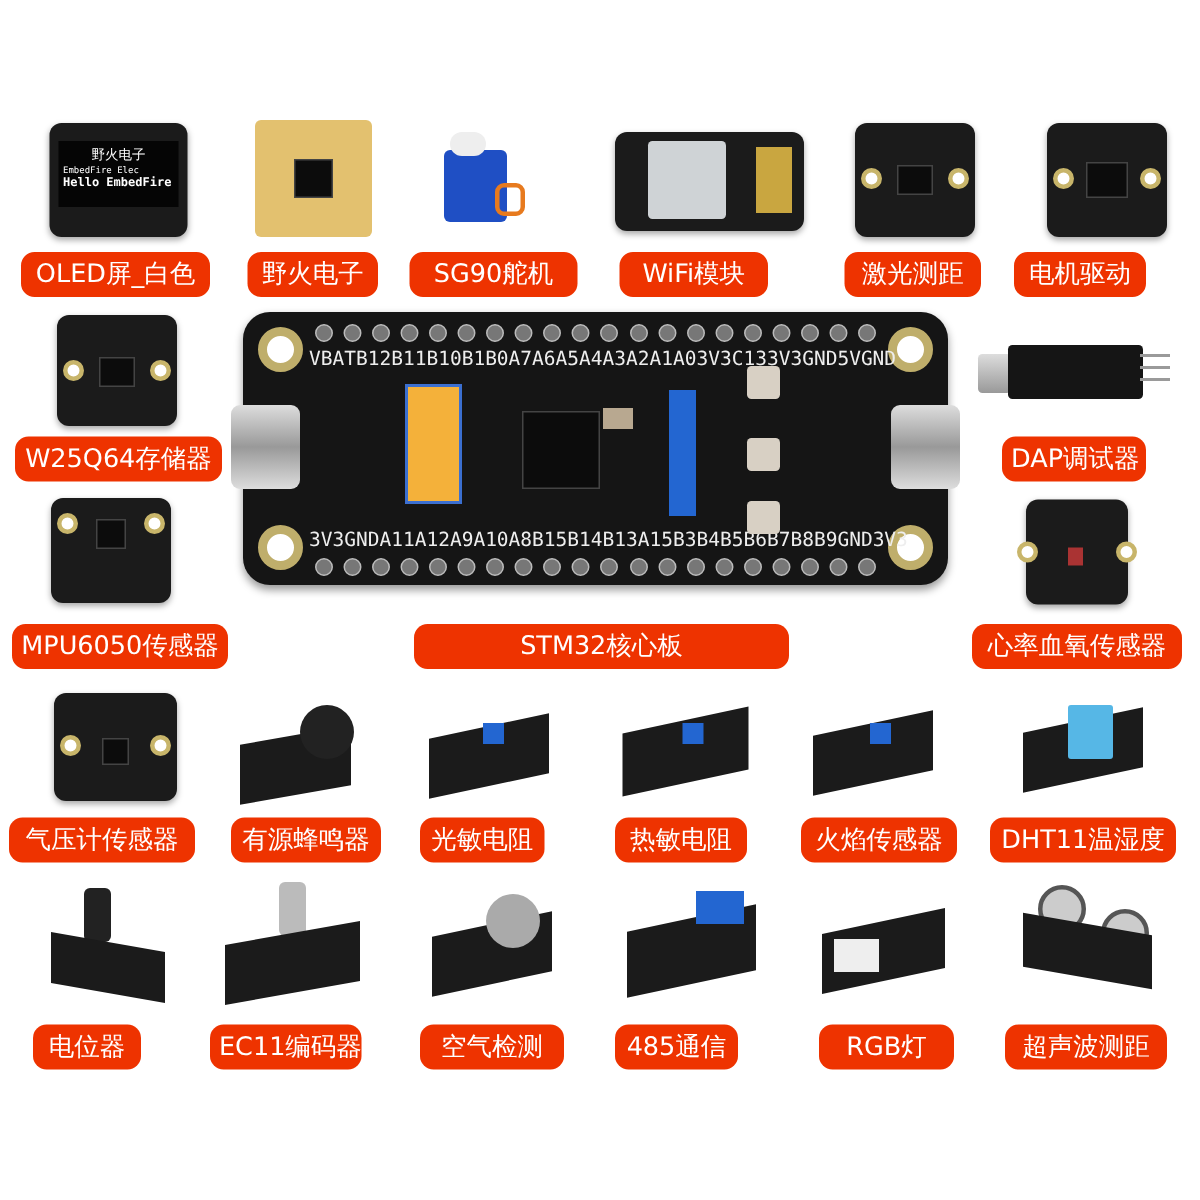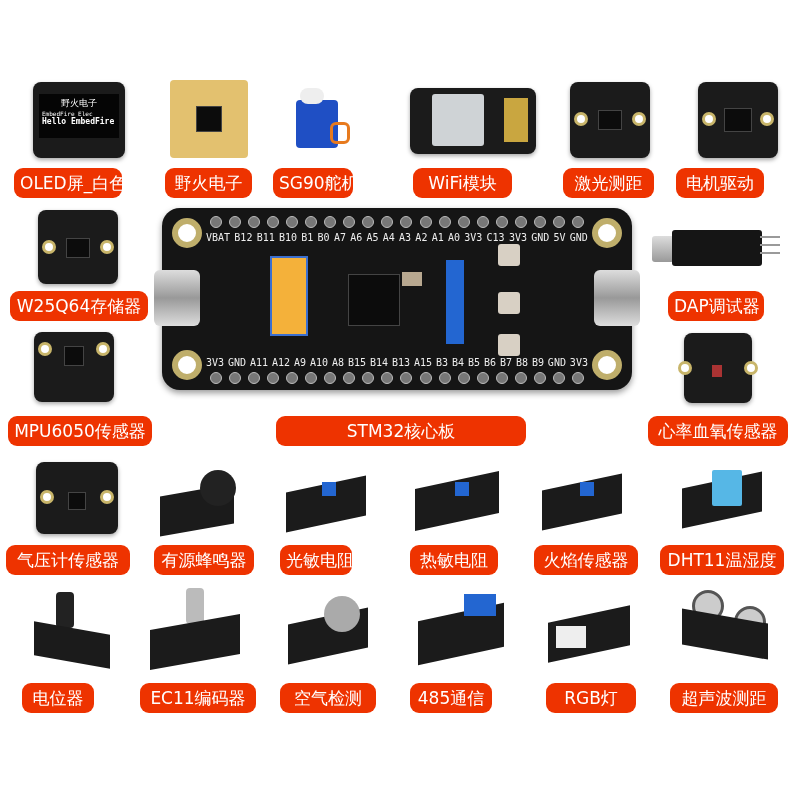--- a/index.html
+++ b/index.html
@@ -7,21 +7,21 @@
   .label{position:absolute;height:30px;line-height:30px;background:#ee3300;color:#fff;border-radius:9px;text-align:center;font-size:17px;white-space:nowrap;padding:0 6px;box-sizing:border-box;}
   .mod{position:absolute;background:#1b1b1b;border-radius:8px;box-shadow:0 2px 4px rgba(0,0,0,.35);}
   .hole{position:absolute;width:14px;height:14px;border-radius:50%;background:#fff;border:3px solid #c8b56a;box-sizing:border-box;}
   .chip{position:absolute;background:#0c0c0c;border:1px solid #444;}
   .pin{position:absolute;background:#9a9a9a;}
   .blue{position:absolute;background:#2366d1;}
   .board{position:absolute;left:162px;top:208px;width:470px;height:182px;background:#151515;border-radius:18px;box-shadow:0 3px 6px rgba(0,0,0,.4);}
   .bhole{position:absolute;width:30px;height:30px;border-radius:50%;background:#fff;border:6px solid #bfae6b;box-sizing:border-box;}
   .pinrow{position:absolute;left:48px;right:48px;height:12px;display:flex;justify-content:space-between;}
   .pinrow span{width:10px;height:10px;border-radius:50%;background:#777;border:1px solid #bbb;}
-  .pinlbl{position:absolute;left:44px;right:44px;font-size:10px;color:#eee;display:flex;justify-content:space-between;font-family:"DejaVu Sans Mono",monospace;}
+  .pinlbl{position:absolute;left:44px;right:44px;font-size:13px;color:#eee;display:flex;justify-content:space-between;font-family:"DejaVu Sans Mono",monospace;}
   .usb{position:absolute;width:46px;height:56px;background:linear-gradient(#ddd,#999,#ddd);border-radius:6px;}
 </style>
 </head>
 <body>
 
 <div class="mod" style="left:33px;top:82px;width:92px;height:76px;">
   <div style="position:absolute;left:6px;top:12px;right:6px;height:44px;background:#050505;color:#fff;font-size:6px;padding:3px;box-sizing:border-box;font-family:'DejaVu Sans Mono',monospace;">
     <div style="font-size:9px;text-align:center;">野火电子</div>
     <div>EmbedFire Elec</div>
     <div style="font-size:8px;font-weight:bold;">Hello EmbedFire</div>
@@ -43,23 +43,23 @@
   <div class="hole" style="left:4px;top:30px;"></div>
     <div class="hole" style="left:62px;top:30px;"></div>
   <div class="chip" style="left:28px;top:28px;width:22px;height:18px;"></div>
 </div>
 <div class="mod" style="left:698px;top:82px;width:80px;height:76px;">
   <div class="hole" style="left:4px;top:30px;"></div>
     <div class="hole" style="left:62px;top:30px;"></div>
   <div class="chip" style="left:26px;top:26px;width:26px;height:22px;"></div>
 </div>
 
-<div class="label" style="left:14px;top:168px;width:108px;">OLED屏_白色</div>
+<div class="label" style="left:14px;top:168px;width:126px;">OLED屏_白色</div>
 <div class="label" style="left:165px;top:168px;width:87px;">野火电子</div>
-<div class="label" style="left:273px;top:168px;width:80px;">SG90舵机</div>
+<div class="label" style="left:273px;top:168px;width:112px;">SG90舵机</div>
 <div class="label" style="left:413px;top:168px;width:99px;text-align:center;">WiFi模块</div>
 <div class="label" style="left:563px;top:168px;width:91px;">激光测距</div>
 <div class="label" style="left:676px;top:168px;width:88px;">电机驱动</div>
 
 <div class="mod" style="left:38px;top:210px;width:80px;height:74px;">
   <div class="hole" style="left:4px;top:30px;"></div>
     <div class="hole" style="left:62px;top:30px;"></div>
   <div class="chip" style="left:28px;top:28px;width:22px;height:18px;"></div>
 </div>
 <div class="label" style="left:10px;top:291px;width:138px;">W25Q64存储器</div>
@@ -211,21 +211,21 @@
   <div style="position:absolute;left:0;top:14px;width:80px;height:40px;background:#1b1b1b;transform:skewY(-12deg);"></div>
   <div class="blue" style="left:38px;top:14px;width:14px;height:14px;"></div>
 </div>
 <div style="position:absolute;left:682px;top:466px;width:86px;height:68px;">
   <div style="position:absolute;left:0;top:14px;width:80px;height:40px;background:#1b1b1b;transform:skewY(-12deg);"></div>
   <div style="position:absolute;left:30px;top:4px;width:30px;height:36px;background:#56b7e6;border-radius:2px;"></div>
 </div>
 
 <div class="label" style="left:6px;top:545px;width:124px;">气压计传感器</div>
 <div class="label" style="left:154px;top:545px;width:100px;">有源蜂鸣器</div>
-<div class="label" style="left:280px;top:545px;width:72px;">光敏电阻</div>
+<div class="label" style="left:280px;top:545px;width:83px;">光敏电阻</div>
 <div class="label" style="left:410px;top:545px;width:88px;">热敏电阻</div>
 <div class="label" style="left:534px;top:545px;width:104px;">火焰传感器</div>
 <div class="label" style="left:660px;top:545px;width:124px;">DHT11温湿度</div>
 
 <div style="position:absolute;left:34px;top:592px;width:80px;height:80px;">
   <div style="position:absolute;left:22px;top:0;width:18px;height:36px;background:#222;border-radius:4px;"></div>
   <div style="position:absolute;left:0;top:36px;width:76px;height:34px;background:#1b1b1b;transform:skewY(10deg);"></div>
 </div>
 <div style="position:absolute;left:150px;top:588px;width:94px;height:86px;">
   <div style="position:absolute;left:36px;top:0;width:18px;height:36px;background:#bbb;border-radius:4px;"></div>
@@ -243,17 +243,17 @@
   <div style="position:absolute;left:0;top:18px;width:82px;height:40px;background:#1b1b1b;transform:skewY(-12deg);"></div>
   <div style="position:absolute;left:8px;top:30px;width:30px;height:22px;background:#eee;"></div>
 </div>
 <div style="position:absolute;left:682px;top:586px;width:92px;height:86px;">
   <div style="position:absolute;left:10px;top:4px;width:26px;height:26px;border-radius:50%;background:#ccc;border:3px solid #555;"></div>
   <div style="position:absolute;left:52px;top:20px;width:26px;height:26px;border-radius:50%;background:#ccc;border:3px solid #555;"></div>
   <div style="position:absolute;left:0;top:30px;width:86px;height:36px;background:#1b1b1b;transform:skewY(10deg);"></div>
 </div>
 
 <div class="label" style="left:22px;top:683px;width:72px;">电位器</div>
-<div class="label" style="left:140px;top:683px;width:116px;">EC11编码器</div>
+<div class="label" style="left:140px;top:683px;width:101px;">EC11编码器</div>
 <div class="label" style="left:280px;top:683px;width:96px;">空气检测</div>
 <div class="label" style="left:410px;top:683px;width:82px;">485通信</div>
 <div class="label" style="left:546px;top:683px;width:90px;">RGB灯</div>
 <div class="label" style="left:670px;top:683px;width:108px;">超声波测距</div>
 
 </body></html>

